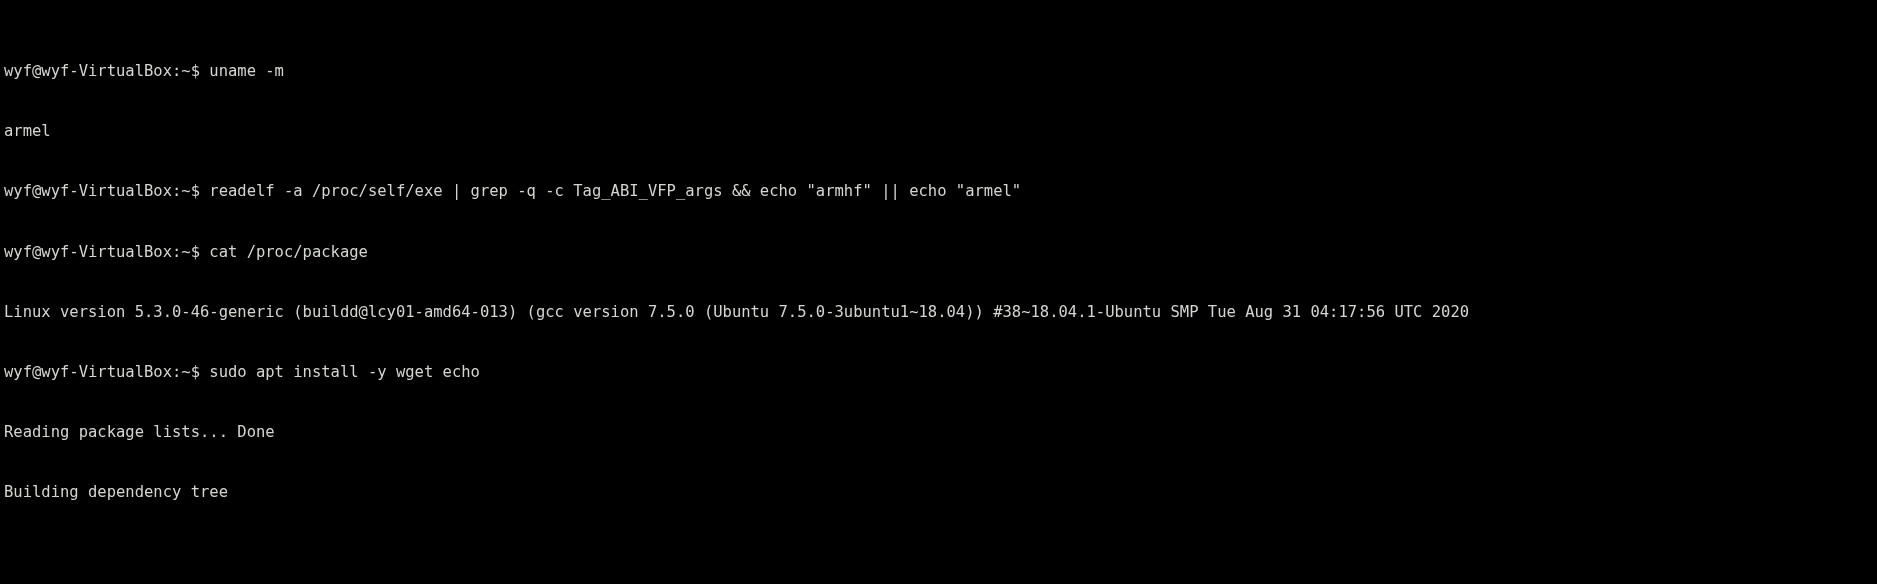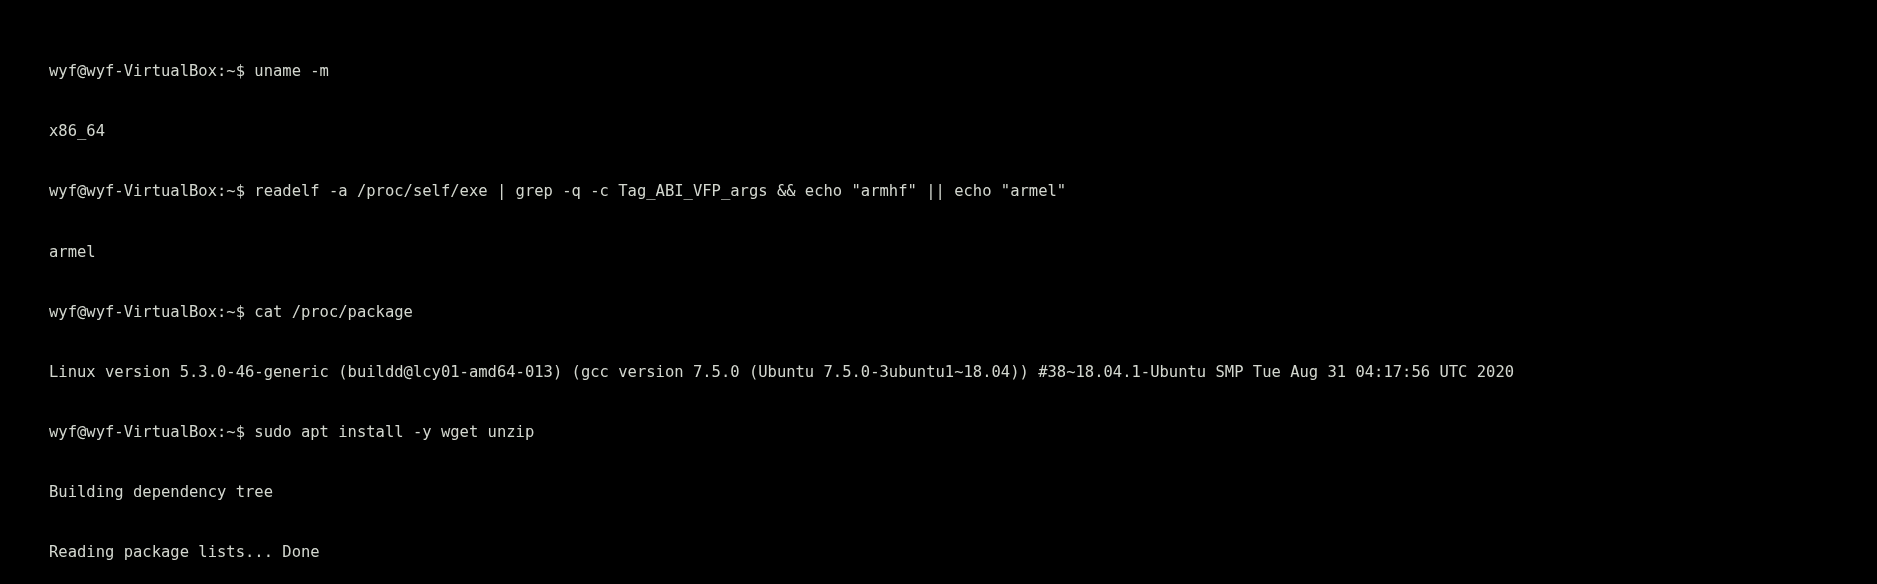--- a/index.html
+++ b/index.html
@@ -26,38 +26,36 @@
     letter-spacing: 0px;
     padding: 1px 0 0 4px;
     box-sizing: border-box;
     white-space: pre;
   }
   .line {
     white-space: pre;
     height: 20.05px;
     font-size: 15.5px;
     line-height: 20.05px;
-    margin-left: 45px;
   }
   .fg-white   { color: #d3d7cf; }
 </style>
 </head>
 <body>
 
 <div id="terminal">
 
   <div class="line fg-white">wyf@wyf-VirtualBox:~$ uname -m</div>
-  <div class="line fg-white">x86_64</div>
+  <div class="line fg-white">armel</div>
   <div class="line fg-white">wyf@wyf-VirtualBox:~$ readelf -a /proc/self/exe | grep -q -c Tag_ABI_VFP_args &amp;&amp; echo "armhf" || echo "armel"</div>
-  <div class="line fg-white">armel</div>
   <div class="line fg-white">wyf@wyf-VirtualBox:~$ cat /proc/package</div>
   <div class="line fg-white">Linux version 5.3.0-46-generic (buildd@lcy01-amd64-013) (gcc version 7.5.0 (Ubuntu 7.5.0-3ubuntu1~18.04)) #38~18.04.1-Ubuntu SMP Tue Aug 31 04:17:56 UTC 2020</div>
-  <div class="line fg-white">wyf@wyf-VirtualBox:~$ sudo apt install -y wget unzip</div>
+  <div class="line fg-white">wyf@wyf-VirtualBox:~$ sudo apt install -y wget echo</div>
+  <div class="line fg-white">Reading package lists... Done</div>
   <div class="line fg-white">Building dependency tree</div>
-  <div class="line fg-white">Reading package lists... Done</div>
   
   
   
   
   
   
   
   
   
   

